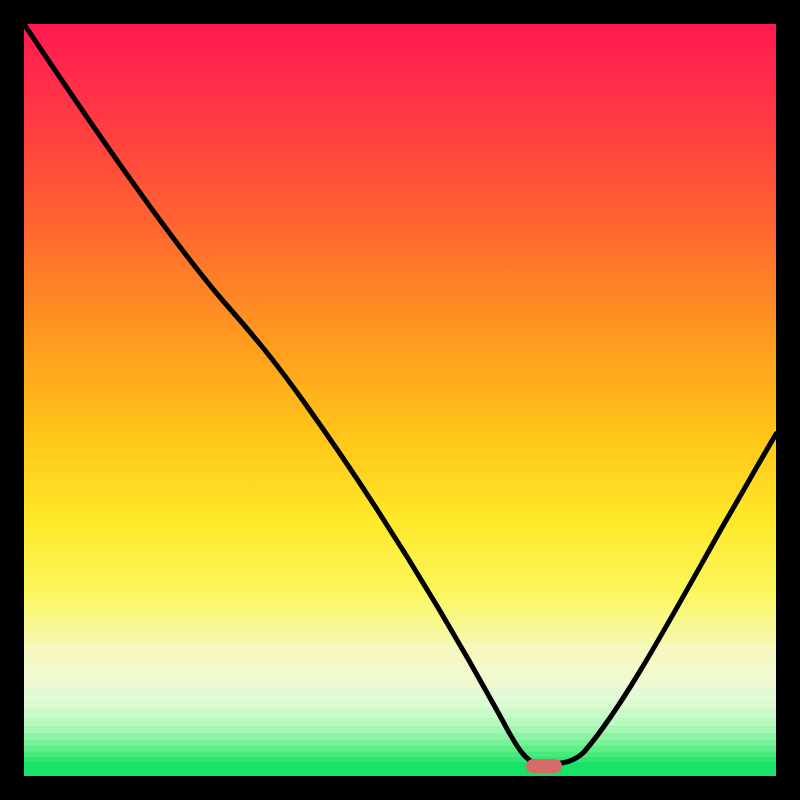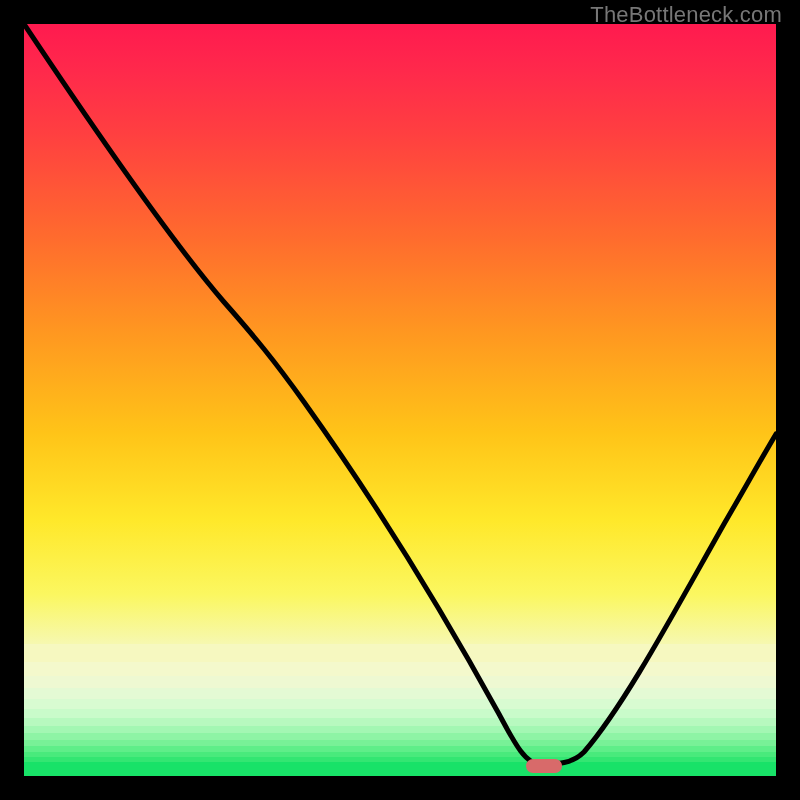--- a/index.html
+++ b/index.html
@@ -95,21 +95,20 @@
     border-radius: 7px;
     background: #d86a6a;
     z-index: 20;
     transform: translate(-50%, -50%);
   }
 </style>
 </head>
 <body>
 
 <div class="stage">
-  <div class="watermark">TheBottleneck.com</div>
 
   <div class="plot-area">
     <div class="gradient-stack">
       <div class="grad-top"></div>
       <div class="band b0"></div>
       <div class="band b1"></div>
       <div class="band b2"></div>
       <div class="band b3"></div>
       <div class="band b4"></div>
       <div class="band b5"></div>

